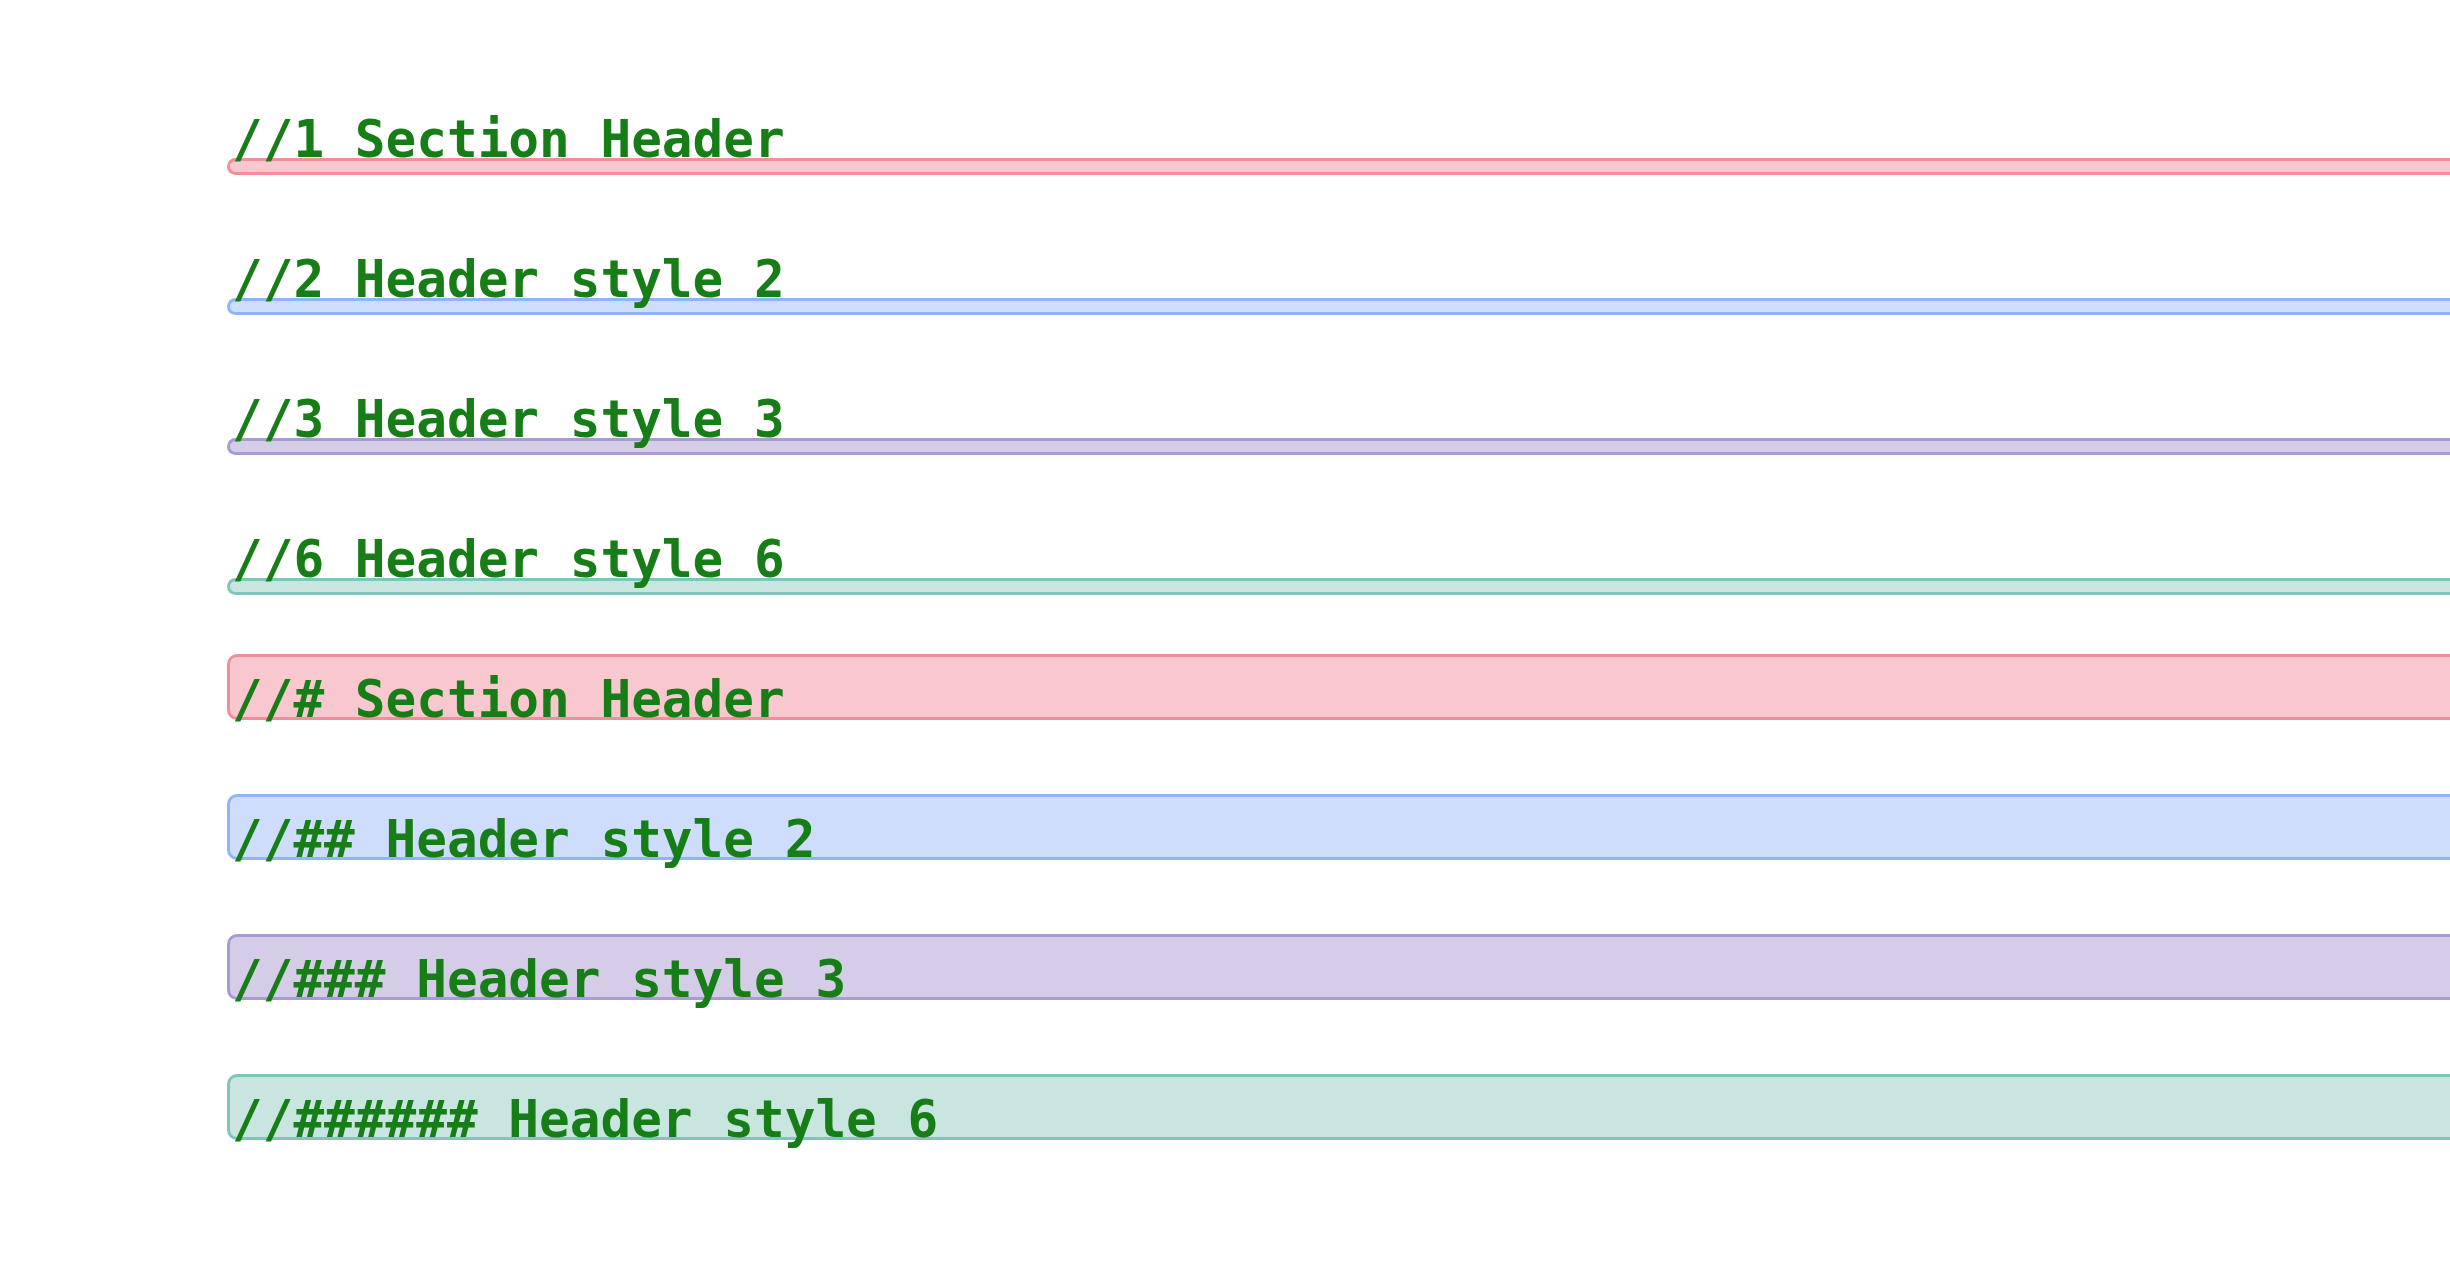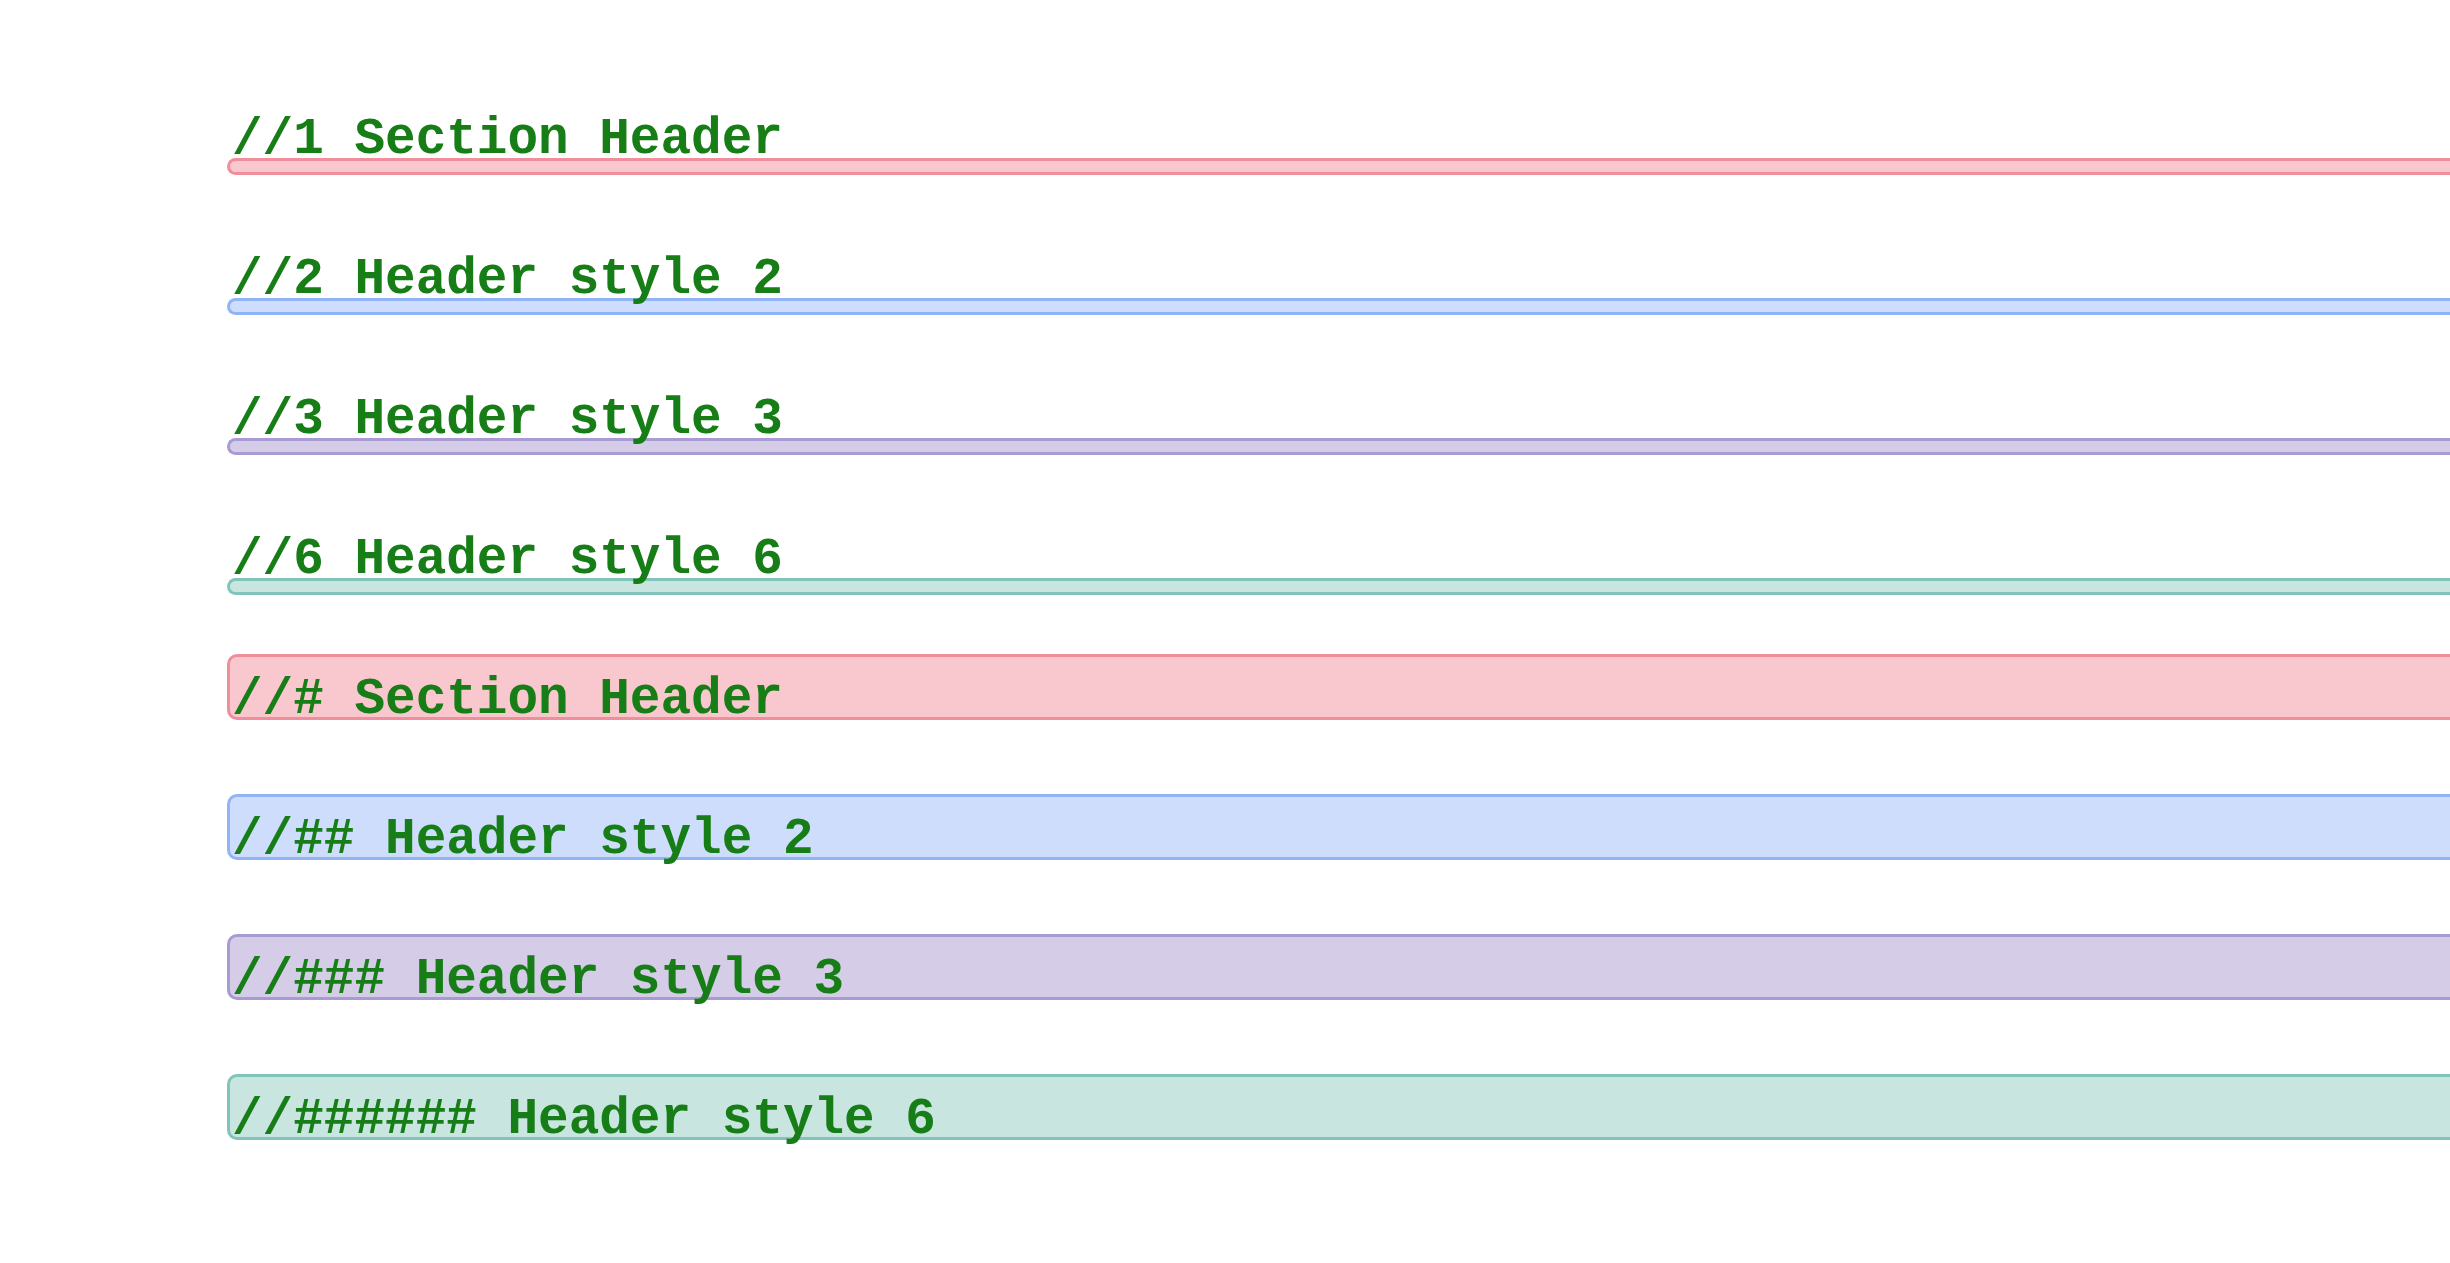--- a/index.html
+++ b/index.html
@@ -11,21 +11,20 @@
     height: 1263px;
     background: #ffffff;
     overflow: hidden;
     position: relative;
     font-family: "DejaVu Sans Mono", "Liberation Mono", monospace;
   }
 
   .editor-preview {
     position: absolute;
     inset: 0;
-    font-family: Liberation Mono, monospace;
   }
 
   
   .row {
     position: absolute;
     left: 227px;
     right: -18px;   
     height: 70px;
   }
   .row:nth-of-type(1) { top: 105px; }

